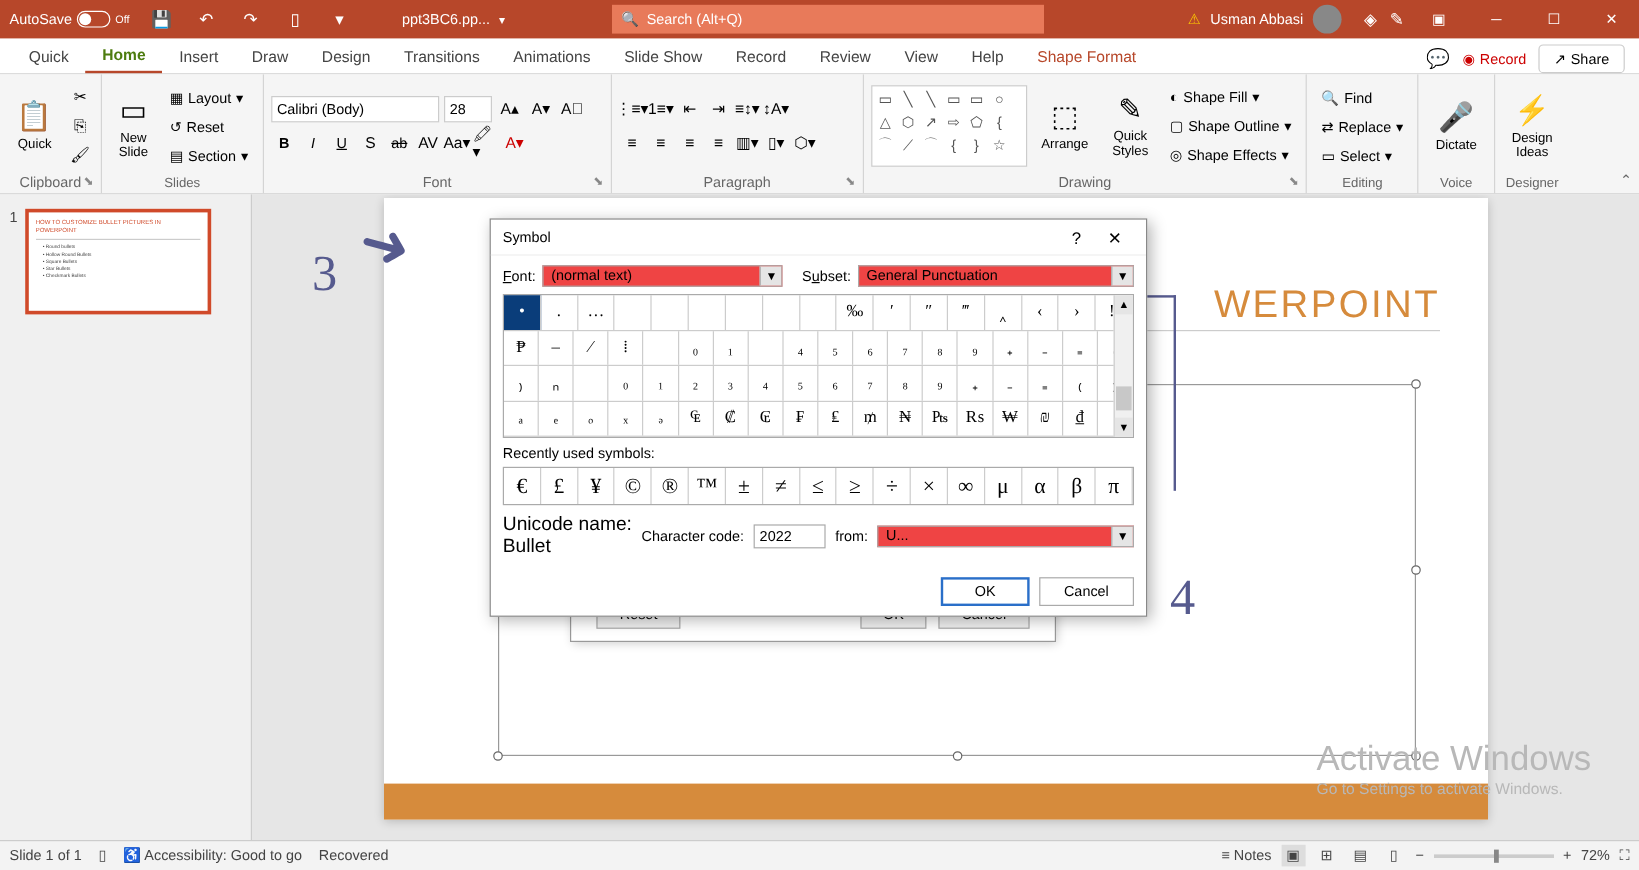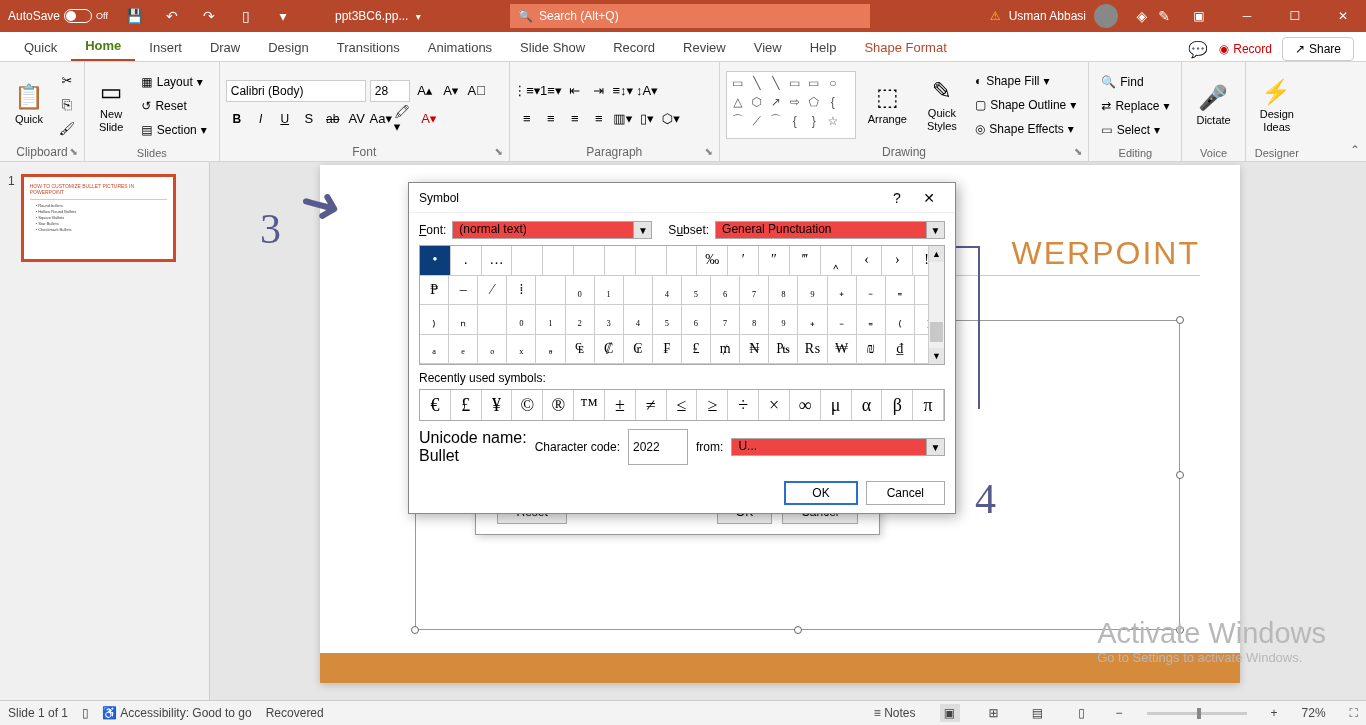--- a/index.html
+++ b/index.html
@@ -107,29 +107,29 @@
 .sym-rows{flex:1;display:flex;flex-direction:column}
 .sym-row{flex:1;display:flex;border-bottom:1px solid #ccc}
 .sym-cell{flex:1;border-right:1px solid #ccc;display:flex;align-items:center;justify-content:center;font-size:14px;font-family:'Times New Roman',serif}
 .sym-cell.sel{background:#0a3d7a;color:#fff}
 .recent-label{font-size:12px;margin:6px 0 4px}
 .recent-row{display:flex;border:1px solid #aaa;height:32px}
 .recent-row .sym-cell{font-size:18px}
 .bottom-row{display:flex;align-items:center;margin-top:8px;gap:8px}
 .uname{font-size:16px}
 .char-code-lbl{margin-left:auto;font-size:12px}
-.char-code{width:60px;height:36px;border:1px solid #aaa;padding:0 4px;font-size:12px}
+.char-code{width:60px;height:20px;border:1px solid #aaa;padding:0 4px;font-size:12px}
 .from-combo{width:96px;position:relative}
 .dlg-footer{display:flex;justify-content:flex-end;gap:8px;padding:8px 10px}
 .dlg-footer .ok{border:2px solid #2a6fc9;padding:3px 26px;background:#fff}
 .dlg-footer .cancel{border:1px solid #aaa;padding:4px 20px;background:#fff}
 
 
 .statusbar{position:absolute;bottom:0;left:0;right:0;height:25px;background:#f3f3f3;border-top:1px solid #ccc;display:flex;align-items:center;padding:0 8px;gap:14px;font-size:12px;color:#444}
-.statusbar .right{margin-left:auto;display:flex;align-items:center;gap:24px}
+.statusbar .right{margin-left:auto;display:flex;align-items:center;gap:8px}
 .zoom-slider{width:100px;height:3px;background:#ccc;position:relative}
 .zoom-slider::after{content:'';position:absolute;left:50%;top:-4px;width:4px;height:11px;background:#888}
 .view-btn{width:20px;height:18px;display:flex;align-items:center;justify-content:center;border:1px solid transparent}
 .view-btn.active{background:#ddd}
 </style>
 </head>
 <body>
 
 <div class="titlebar">
   <div class="left">

